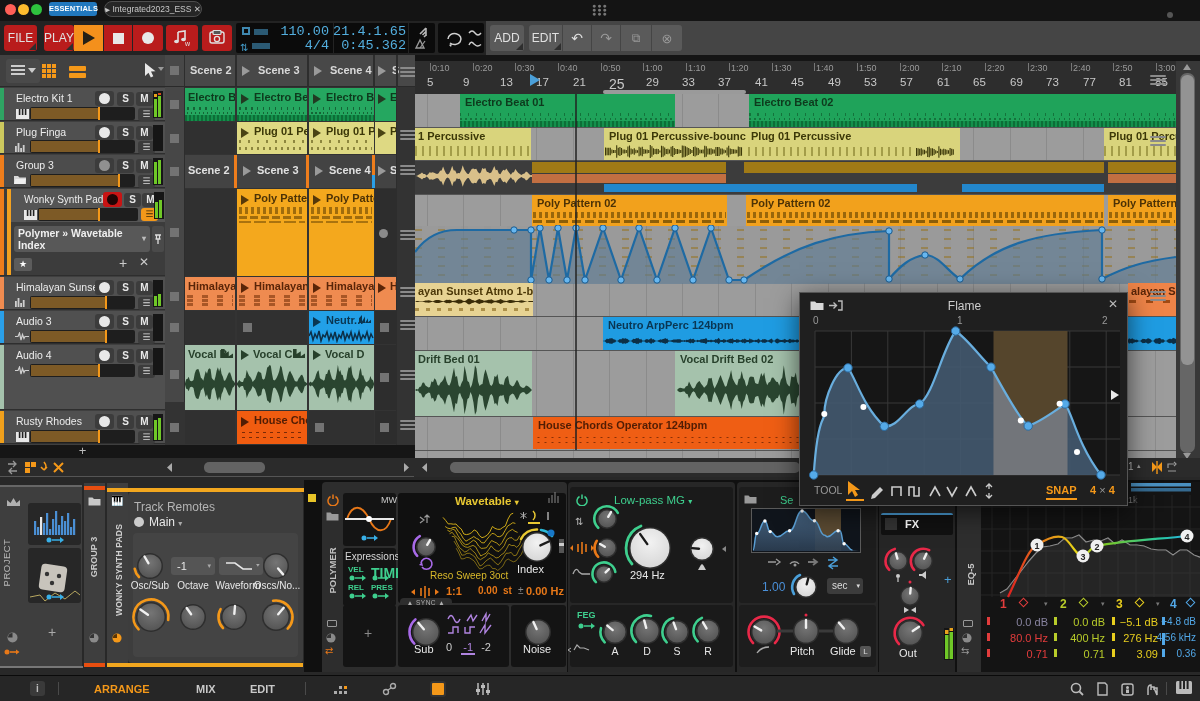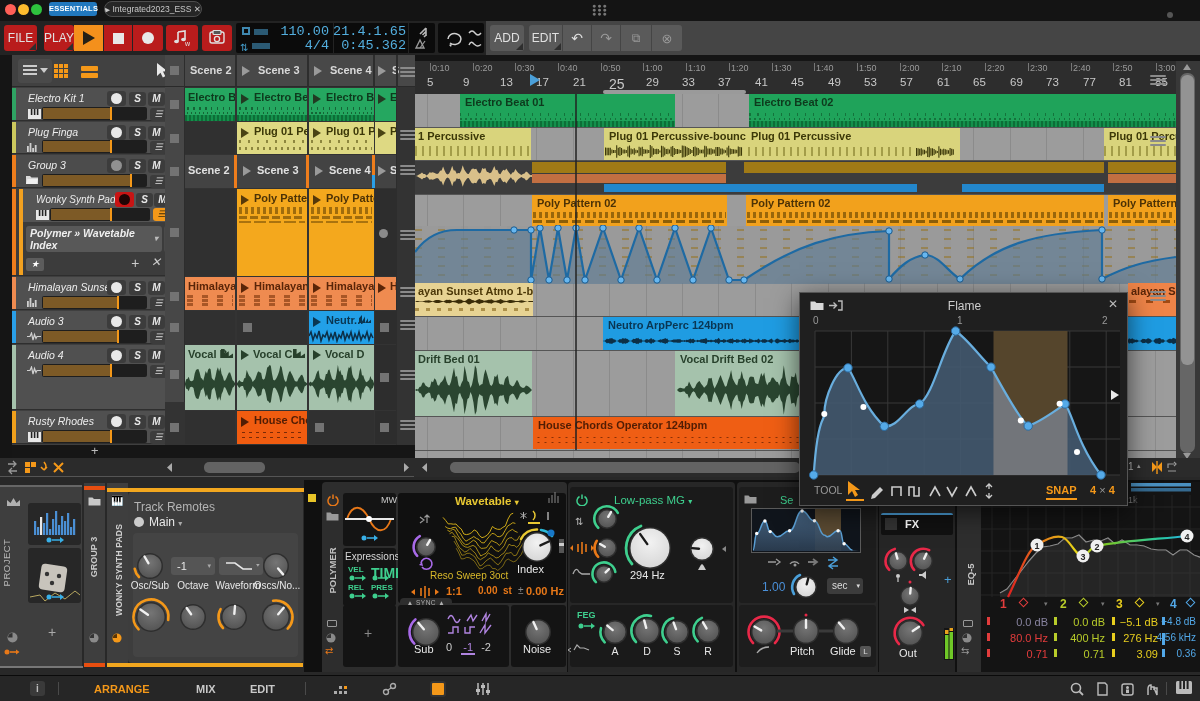--- a/index.html
+++ b/index.html
@@ -108,21 +108,21 @@
 </svg>
   </div>
   <div class="btn abs fold" style="left:490px;top:4px;width:34px;height:26px;background:#5a5a5a;">ADD</div>
   <div class="btn abs fold" style="left:529px;top:4px;width:33px;height:26px;background:#5a5a5a;border-radius:3px 0 0 3px;">EDIT</div>
   <div class="btn abs" style="left:563px;top:4px;width:28px;height:26px;background:#5a5a5a;border-radius:0;font-size:14px;">↶</div>
   <div class="btn abs" style="left:592px;top:4px;width:28px;height:26px;background:#5a5a5a;border-radius:0;font-size:14px;color:#999;">↷</div>
   <div class="btn abs" style="left:621px;top:4px;width:30px;height:26px;background:#5a5a5a;border-radius:0;color:#999;">⧉</div>
   <div class="btn abs" style="left:652px;top:4px;width:30px;height:26px;background:#5a5a5a;border-radius:0 3px 3px 0;color:#999;font-size:13px;">⊗</div>
 </div>
 
-<div class="abs" id="trackpanel" style="left:12px;top:55px;width:165px;height:403px;background:#3f3f3f;font-style:italic;">
+<div class="abs" id="trackpanel" style="left:0;top:55px;width:165px;height:403px;background:#3f3f3f;">
 
   <div class="abs" style="left:0;top:0;width:165px;height:32px;background:#414141;border-bottom:1px solid #2a2a2a;">
     <div class="abs" style="left:6px;top:4px;width:34px;height:24px;background:#4a4a4a;border-radius:3px;"></div>
     <div class="abs" style="left:11px;top:10px;width:14px;height:2px;background:#ccc;box-shadow:0 4px 0 #ccc, 0 8px 0 #ccc;"></div>
     <div class="abs" style="left:28px;top:13px;width:0;height:0;border-left:4px solid transparent;border-right:4px solid transparent;border-top:5px solid #ccc;"></div>
     <div class="abs" style="left:42px;top:9px;width:15px;height:14px;">
       <div style="width:4px;height:4px;background:#f49819;box-shadow:5px 0 0 #f49819,10px 0 0 #f49819,0 5px 0 #f49819,5px 5px 0 #f49819,10px 5px 0 #f49819,0 10px 0 #f49819,5px 10px 0 #f49819,10px 10px 0 #f49819;"></div>
     </div>
     <div class="abs" style="left:69px;top:11px;width:17px;height:5px;background:#f49819;border-radius:1px;box-shadow:0 7px 0 #f49819;"></div>
     <svg class="abs" style="left:143px;top:8px;" width="14" height="17" viewBox="0 0 14 17">

